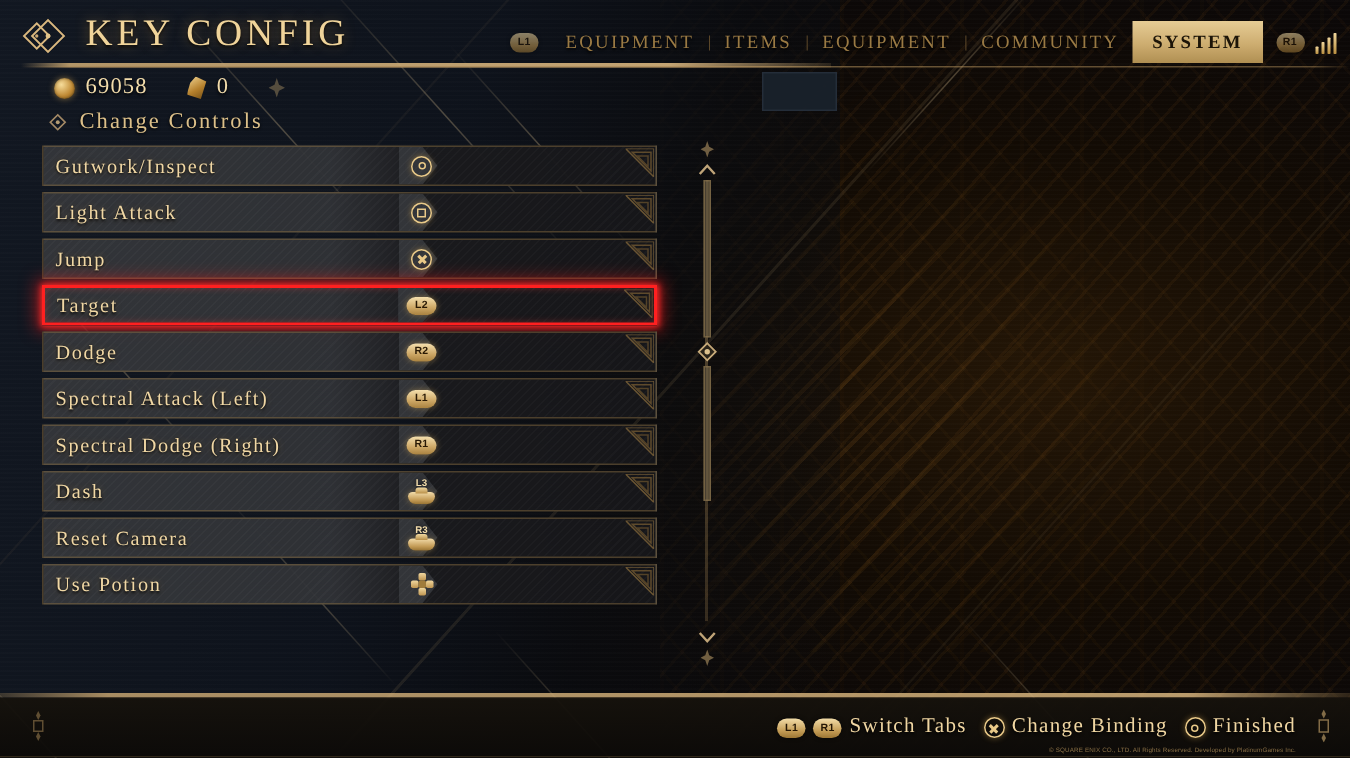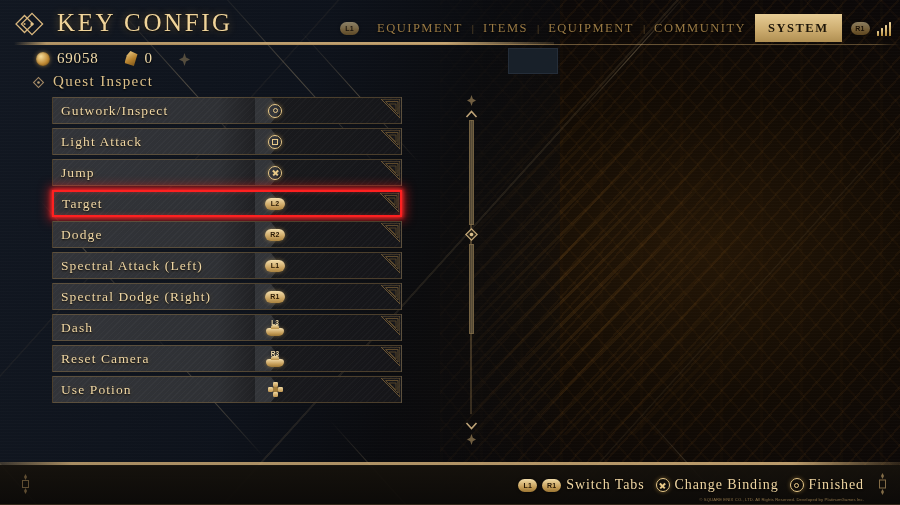--- a/index.html
+++ b/index.html
@@ -156,22 +156,22 @@
   }
 
   .ghost-panel {
     position: absolute; left: 508px; top: 48px; width: 50px; height: 26px;
     background: rgba(26,34,44,.9);
     border: 1px solid rgba(60,72,88,.35);
   }
 
   
   .list {
-    position: absolute; left: 52px; top: 97px;
-    width: 350px;
+    position: absolute; left: 28px; top: 97px;
+    width: 410px;
     display: flex; flex-direction: column; gap: 4px;
   }
   .row {
     position: relative;
     height: 27px;
     display: flex; align-items: center;
     border: 1px solid rgba(150,118,70,.42);
     background:
       linear-gradient(90deg, rgba(52,54,58,.95) 0%, rgba(48,50,54,.95) 47%, rgba(26,26,29,.97) 62%, rgba(22,22,25,.97) 100%);
     overflow: hidden;
@@ -391,21 +391,21 @@
   </div>
 
   <div class="breadcrumb">
     <span class="bc-diamond">
       <svg viewBox="0 0 13 13" width="13" height="13">
         <rect x="3" y="3" width="7" height="7" transform="rotate(45 6.5 6.5)" fill="none" stroke="#c7a madeup"></rect>
         <rect x="3" y="3" width="7" height="7" transform="rotate(45 6.5 6.5)" fill="none" stroke="#c7a576" stroke-width="1.1"></rect>
         <circle cx="6.5" cy="6.5" r="1.3" fill="#ddbd88"></circle>
       </svg>
     </span>
-    <span class="bc-text">Quest  Inspect</span>
+    <span class="bc-text">Change  Controls</span>
   </div>
 
   <div class="tabbar">
     <span class="pad-btn dim">L1</span>
     <div class="tab-list">
       <span class="tab">EQUIPMENT</span>
       <span class="tab-sep">|</span>
       <span class="tab">ITEMS</span>
       <span class="tab-sep">|</span>
       <span class="tab">EQUIPMENT</span>

